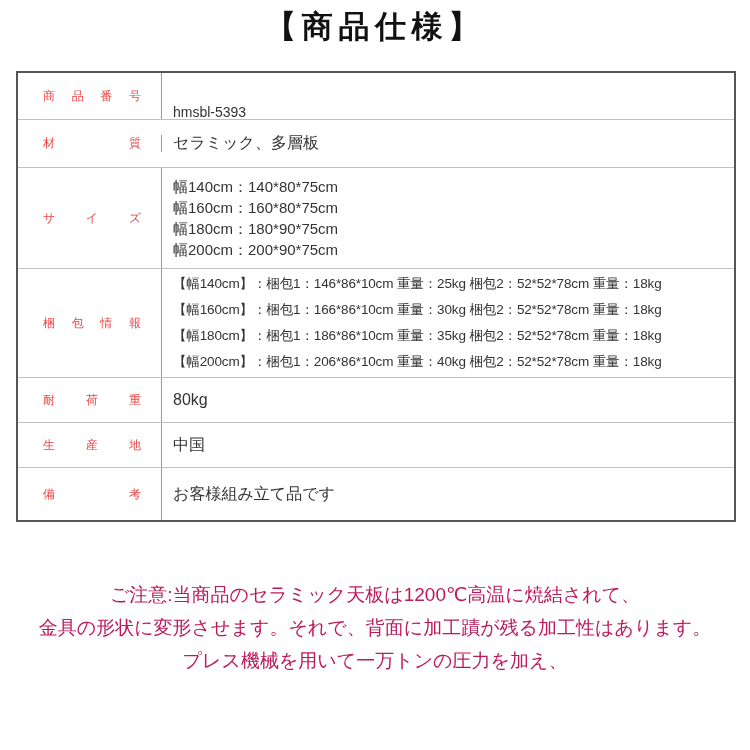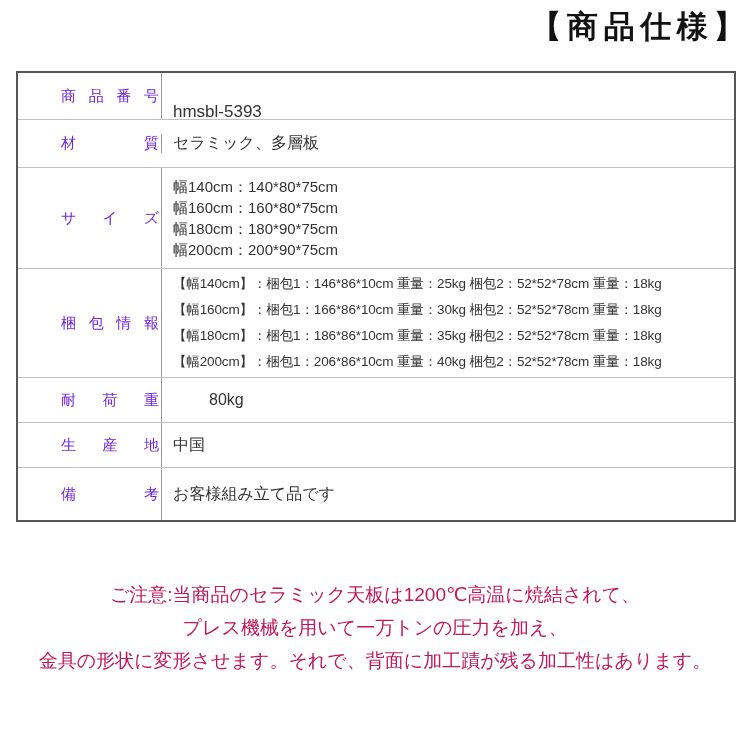--- a/index.html
+++ b/index.html
@@ -3,47 +3,47 @@
 <meta charset="utf-8">
 <style>
   html,body{margin:0;padding:0;}
   body{
     width:750px;height:750px;background:#ffffff;position:relative;
     font-family:"Liberation Sans","DejaVu Sans",sans-serif;
     -webkit-font-smoothing:antialiased;overflow:hidden;
   }
   .page-title{
     position:absolute;top:6px;left:0;width:750px;
-    text-align:right;font-size:31px;font-weight:bold;color:#111;
+    text-align:center;font-size:31px;font-weight:bold;color:#111;
     letter-spacing:0.18em;white-space:nowrap;
   }
   .spec-table{
     position:absolute;left:16px;top:71px;width:716px;
     border:2px solid #555;background:#fff;
   }
   .row{display:flex;box-sizing:border-box;align-items:stretch;}
   .row + .row{border-top:1px solid #c0c0c0;}
   .h-r1{height:46px;} .h-r2{height:47px;} .h-r3{height:48px;align-items:center;}
   .h-r4{height:101px;} .h-r5{height:109px;}
-  .h-r6{height:45px;gap:36px;} .h-r7{height:45px;} .h-r8{height:53px;}
+  .h-r6{height:45px;} .h-r7{height:45px;} .h-r8{height:53px;}
   .label-cell{
     width:144px;flex:0 0 144px;border-right:1px solid #9a9a9a;
     display:flex;align-items:center;box-sizing:border-box;
   }
   .label-text{
-    display:inline-block;width:98px;margin-left:43px;
-    font-size:15px;color:#6d28d9;
+    display:inline-block;width:98px;margin-left:25px;
+    font-size:12px;color:#ef4444;
     text-align:justify;text-align-last:justify;white-space:normal;
   }
   .value-cell{
     flex:1 1 auto;display:flex;flex-direction:column;justify-content:center;
     padding-left:11px;color:#333;box-sizing:border-box;overflow:hidden;
   }
   .value-single{font-size:16px;white-space:nowrap;}
-  .value-code{font-size:17px;white-space:nowrap;margin-top:32px;}
+  .value-code{font-size:14px;white-space:nowrap;margin-top:32px;}
   .size-line{font-size:15px;line-height:21px;white-space:nowrap;}
   .pack-line{font-size:13.5px;line-height:26px;white-space:nowrap;letter-spacing:-0.01em;}
   .notice{
     position:absolute;top:578px;left:0;width:750px;
     text-align:center;color:#be185d;
     font-size:19px;line-height:33px;font-weight:500;
   }
   .notice-line{white-space:nowrap;}
 </style>
 </head>
@@ -120,15 +120,15 @@
     </div>
     <div class="value-cell">
       <div class="value-single">お客様組み立て品です</div>
     </div>
   </div>
 
 </div>
 
 <div class="notice">
   <div class="notice-line">ご注意:当商品のセラミック天板は1200℃高温に焼結されて、</div>
+  <div class="notice-line">金具の形状に変形させます。それで、背面に加工蹟が残る加工性はあります。</div>
   <div class="notice-line">プレス機械を用いて一万トンの圧力を加え、</div>
-  <div class="notice-line">金具の形状に変形させます。それで、背面に加工蹟が残る加工性はあります。</div>
 </div>
 
 </body></html>

